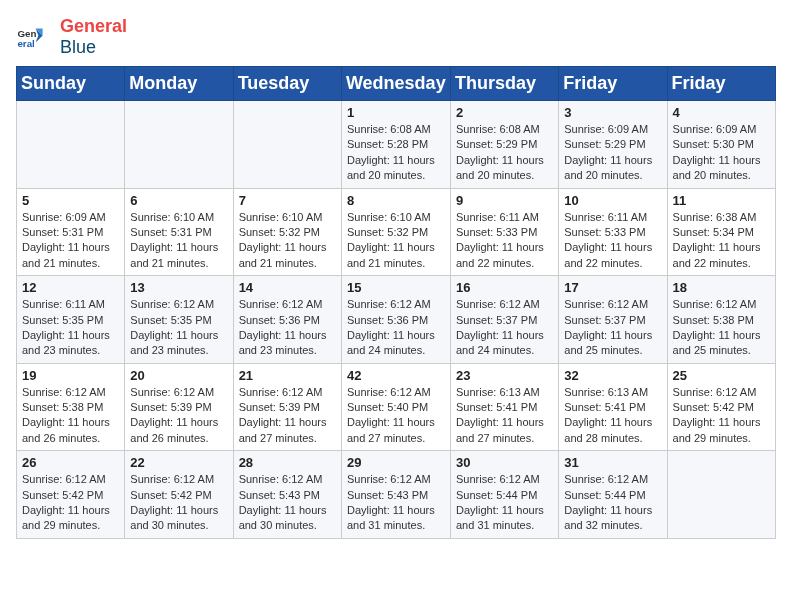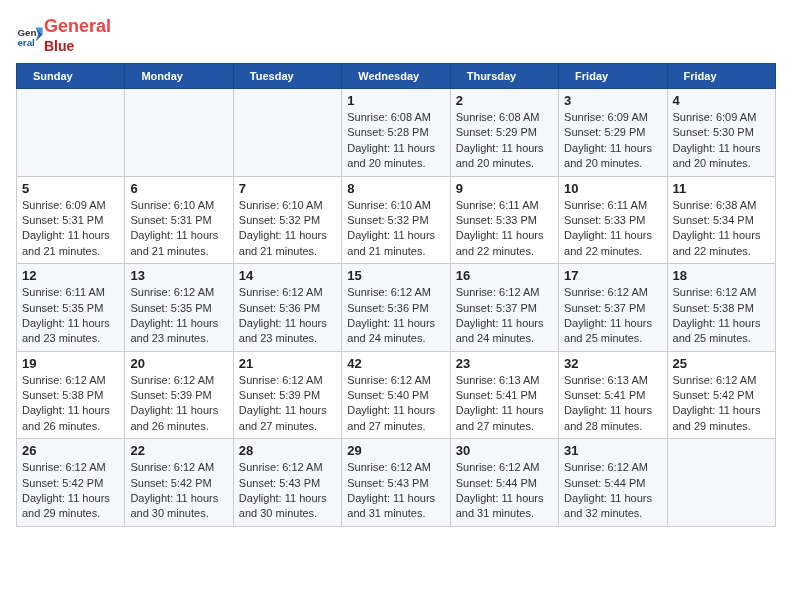--- a/index.html
+++ b/index.html
@@ -12,21 +12,21 @@
     }
     .header {
       display: flex;
       align-items: flex-start;
       justify-content: space-between;
       margin-bottom: 8px;
     }
     .logo {
       display: flex;
       align-items: center;
-      gap: 0;
+      gap: 16px;
     }
     .logo-icon {
       width: 28px;
       height: 28px;
     }
     .title-block {
       text-align: right;
     }
     .month-title {
       font-size: 32px;
@@ -39,23 +39,23 @@
       margin-top: 2px;
     }
     table {
       width: 100%;
       border-collapse: collapse;
       font-size: 11px;
     }
     thead tr th {
       background-color: #2255a4;
       color: #fff;
-      padding: 6px 16px;
+      padding: 6px 4px;
       text-align: left;
-      font-size: 11px;
+      font-size: 18px;
       font-weight: bold;
       border: 1px solid #1a4a8a;
     }
     tbody tr td {
       border: 1px solid #ccc;
       vertical-align: top;
       padding: 4px 5px;
       width: 108px;
       min-height: 70px;
       background: #fff;
@@ -88,21 +88,21 @@
 <div class="header">
   <div class="logo">
     <svg class="logo-icon" viewBox="0 0 40 40" xmlns="http://www.w3.org/2000/svg">
       <text x="2" y="20" font-size="14" font-weight="bold" fill="#333">Gen</text>
       <text x="2" y="34" font-size="14" font-weight="bold" fill="#1a5fb4">eral</text>
       <polygon points="28,8 38,18 28,28 32,18" fill="#1a5fb4"></polygon>
       <polygon points="28,8 38,8 38,18" fill="#4a90d9"></polygon>
     </svg>
     <div>
       <span style="font-size:18px;font-weight:bold;color:#ef4444;">General</span><br>
-      <span style="font-size:14px;font-weight:bold;color:#b91c1c;">Blue</span>
+      <span style="font-size:18px;font-weight:normal;color:#0c4a6e;">Blue</span>
     </div>
   </div>
   <div class="title-block">
     <div class="month-title"></div>
     <div class="subtitle"></div>
   </div>
 </div>
 
 <table>
   <thead>

